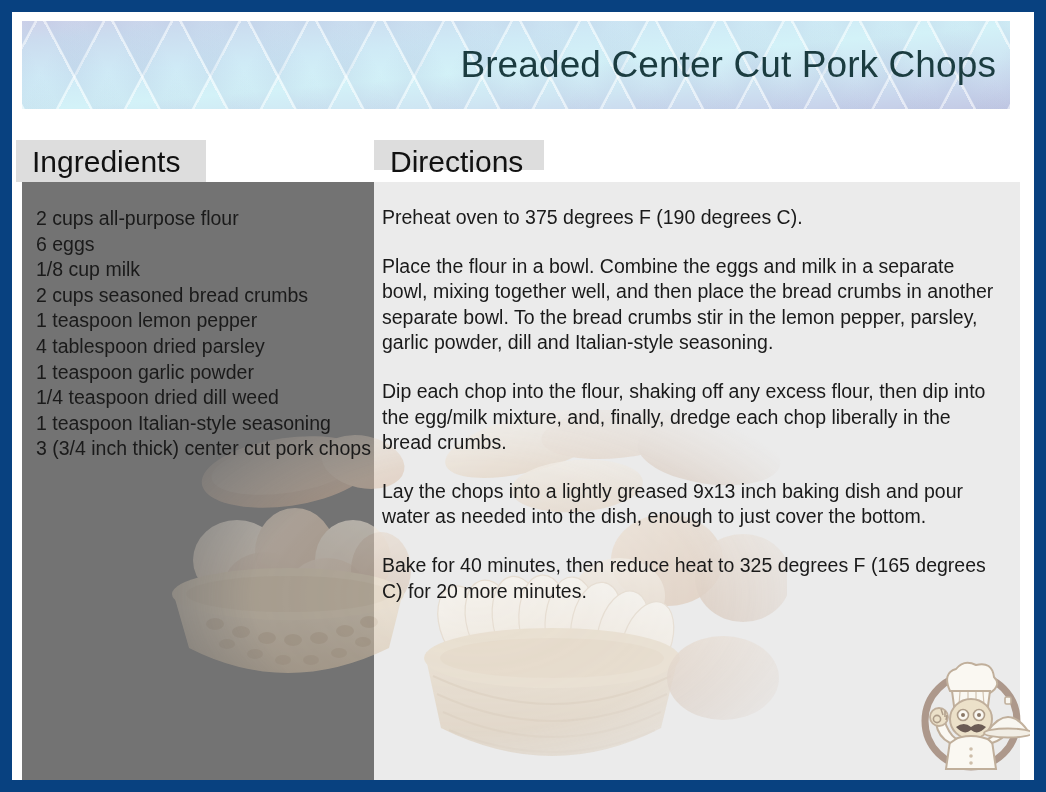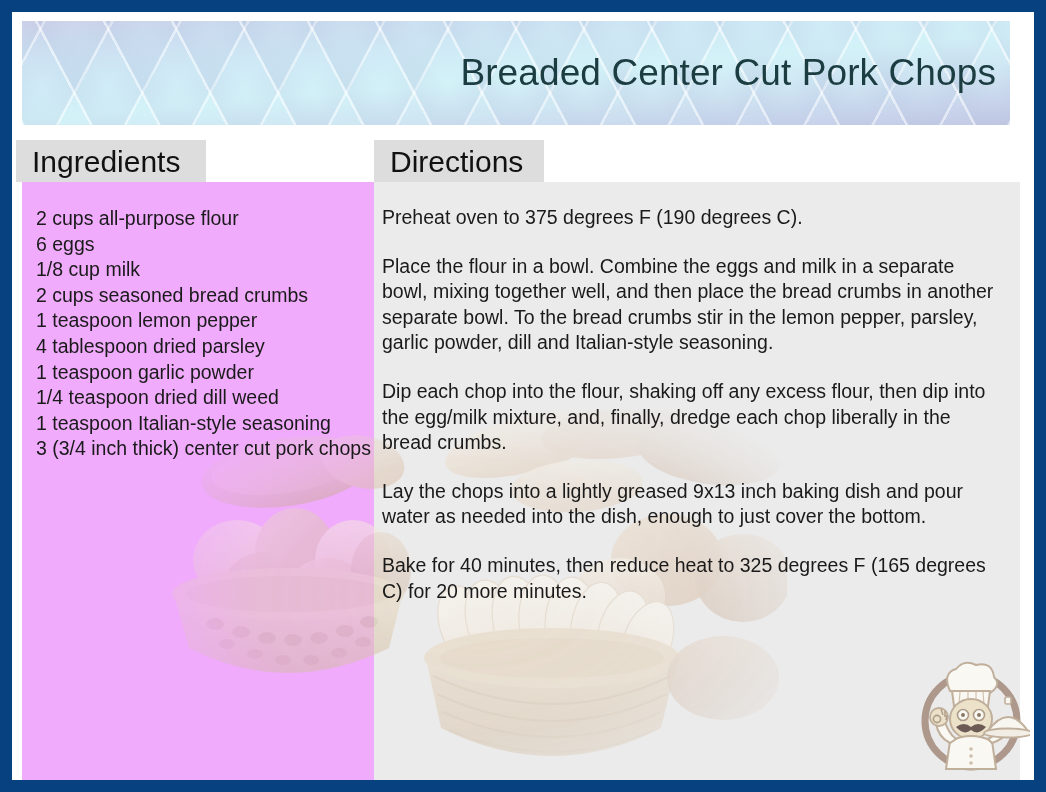--- a/index.html
+++ b/index.html
@@ -31,21 +31,21 @@
     background: #ffffff;
     overflow: hidden;
   }
 
   
   .banner {
     position: absolute;
     left: 10px;
     top: 9px;
     width: 988px;
-    height: 104px;
+    height: 88px;
     background:
       repeating-linear-gradient(62deg,
         rgba(255,255,255,0.55) 0px,
         rgba(255,255,255,0.55) 2px,
         rgba(168,180,214,0.17) 3px,
         rgba(255,255,255,0.0) 34px,
         rgba(255,255,255,0.0) 60px),
       repeating-linear-gradient(-62deg,
         rgba(255,255,255,0.50) 0px,
         rgba(255,255,255,0.50) 2px,
@@ -89,35 +89,35 @@
   .tab-ingredients {
     left: 4px;
     top: 128px;
     width: 190px;
     height: 42px;
   }
   .tab-directions {
     left: 362px;
     top: 128px;
     width: 170px;
-    height: 42px;
+    height: 30px;
   }
 
   
   .panel {
     position: absolute;
     box-sizing: border-box;
     overflow: hidden;
   }
   .panel-ingredients {
     left: 10px;
     top: 170px;
     width: 402px;
     height: 598px;
-    background: #f0abfc;
+    background: #737373;
   }
   .panel-directions {
     left: 362px;
     top: 170px;
     width: 646px;
     height: 661px;
     background: #ebebeb;
   }
 
   

